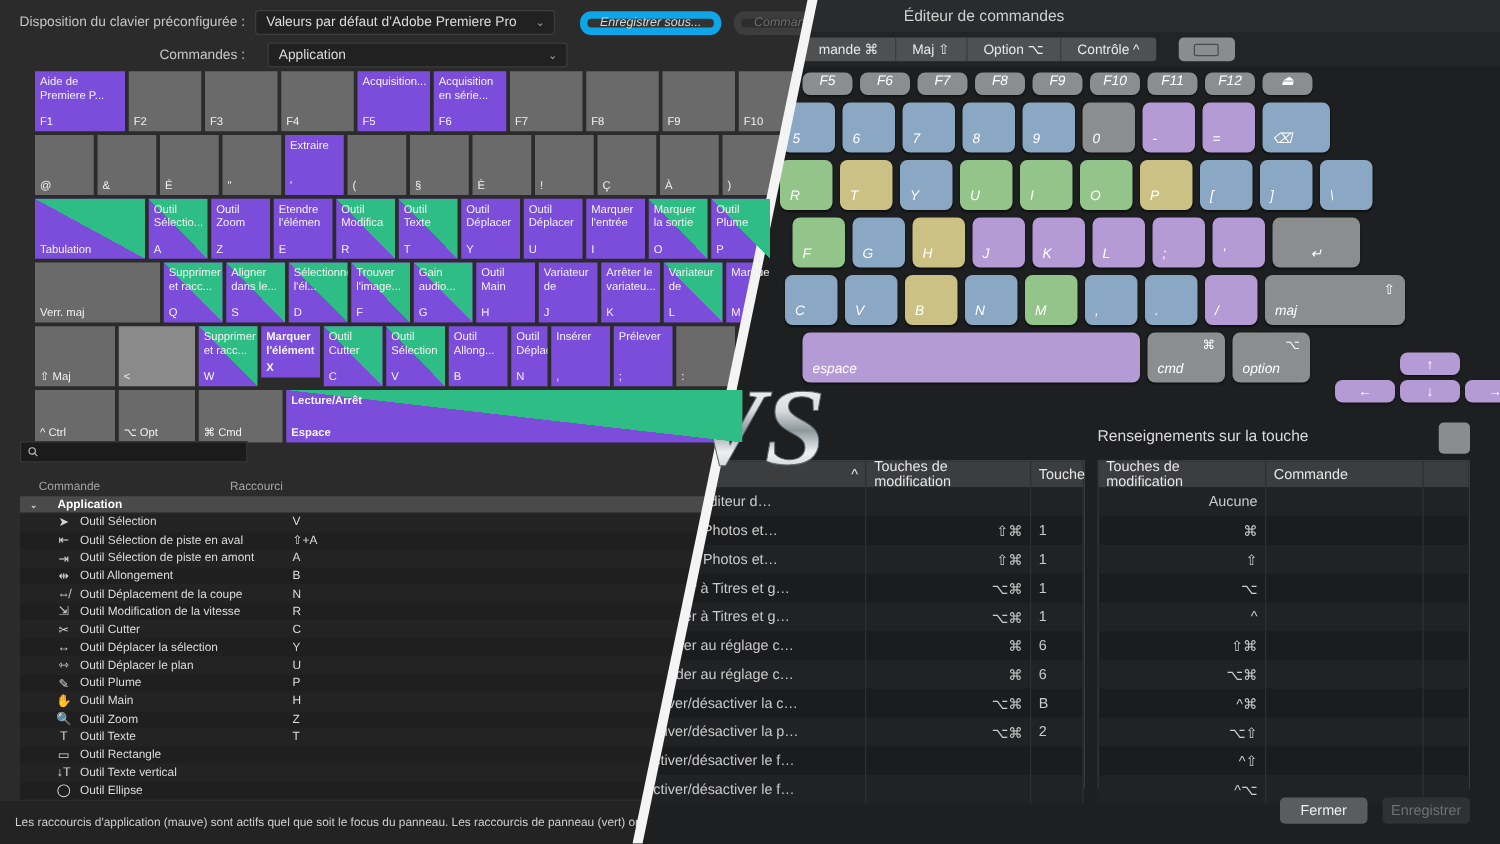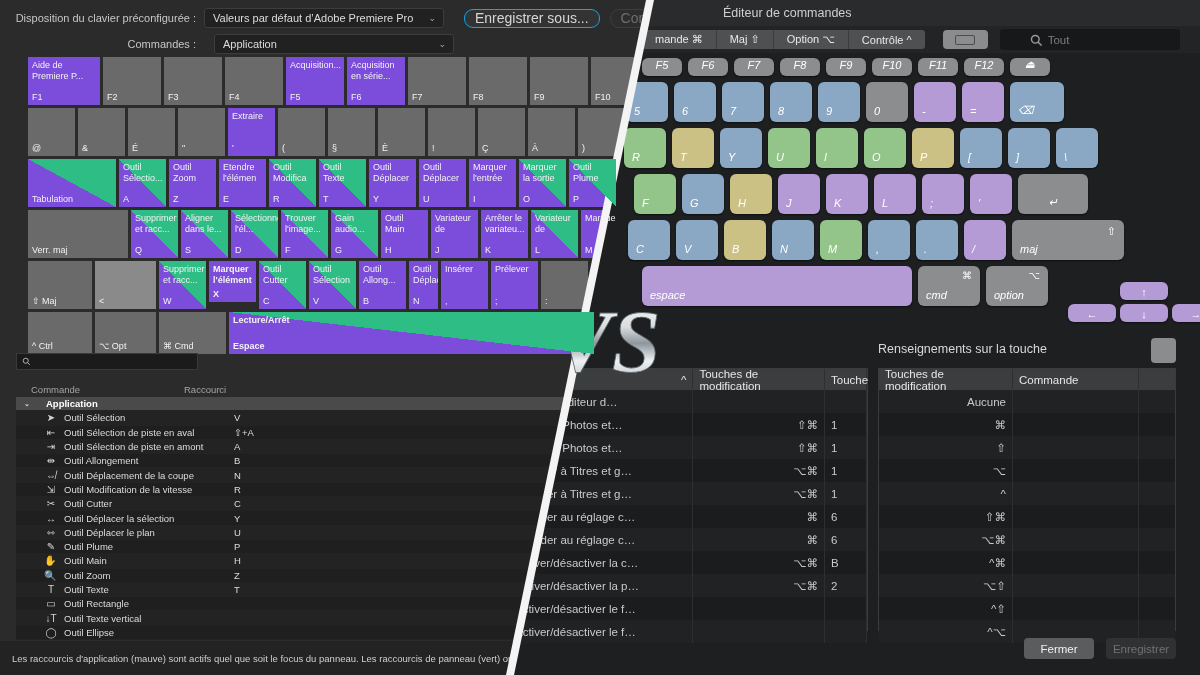--- a/index.html
+++ b/index.html
@@ -27,24 +27,24 @@
     background: #212121; border: 1px solid #3d3d3d; border-radius: 3px;
     height: 20px; font-size: 11px; color: #dcdcdc;
     display: flex; align-items: center; padding: 0 8px;
     position: relative;
   }
   .pp-select .caret {
     position: absolute; right: 7px; top: 50%; transform: translateY(-50%);
     font-size: 9px; color: #a9a9a9;
   }
   .pp-btn {
-    height: 19px; border-radius: 9px; border: 1px solid #0ea5e9;
-    background: #333; color: #d6d6d6; font-size: 14px;
+    height: 19px; border-radius: 9px; border: 6px solid #0ea5e9;
+    background: #333; color: #d6d6d6; font-size: 10px;
     display: flex; align-items: center; justify-content: center;
-    padding: 0 10px; white-space: nowrap;
+    padding: 0 10px; white-space: nowrap; font-style: italic;
   }
   .pp-btn.disabled { color: #6d6d6d; border-color: #3d3d3d; background: #2d2d2d; }
 
   
   #pp-keyboard { position: absolute; left: 28px; top: 57px; }
   .kbrow { display: flex; gap: 3px; margin-bottom: 3px; }
   .kkey {
     position: relative;
     background: #6a6a6a; color: #f2f2f2;
     font-size: 9px; line-height: 10.5px;
@@ -573,27 +573,20 @@
 
     <div class="ra-tools">
       <div class="seg" id="ra-seg">
           <div>mande ⌘</div>
           <div>Maj ⇧</div>
           <div>Option ⌥</div>
           <div>Contrôle ^</div>
         </div>
       <div class="kbtoggle">
         <div class="g"></div>
-      </div>
-      <div class="ra-search">
-        <svg class="mag2" width="13" height="13" viewBox="0 0 13 13">
-          <circle cx="5.3" cy="5.3" r="3.8" fill="none" stroke="#9a9c9e" stroke-width="1.4"></circle>
-          <line x1="8.2" y1="8.2" x2="11.6" y2="11.6" stroke="#9a9c9e" stroke-width="1.4"></line>
-        </svg>
-        <span>Tout</span>
       </div>
     </div>
 
     <div id="ra-keyboard">
         <div class="rrow" style="margin-left: 30px;">
           <div class="rkey" style="width: 40px; height: 18px; background: rgb(139, 141, 143);">
             <div class="lg c">F5</div>
           </div>
           <div class="rkey" style="width: 40px; height: 18px; background: rgb(139, 141, 143);">
             <div class="lg c">F6</div>

